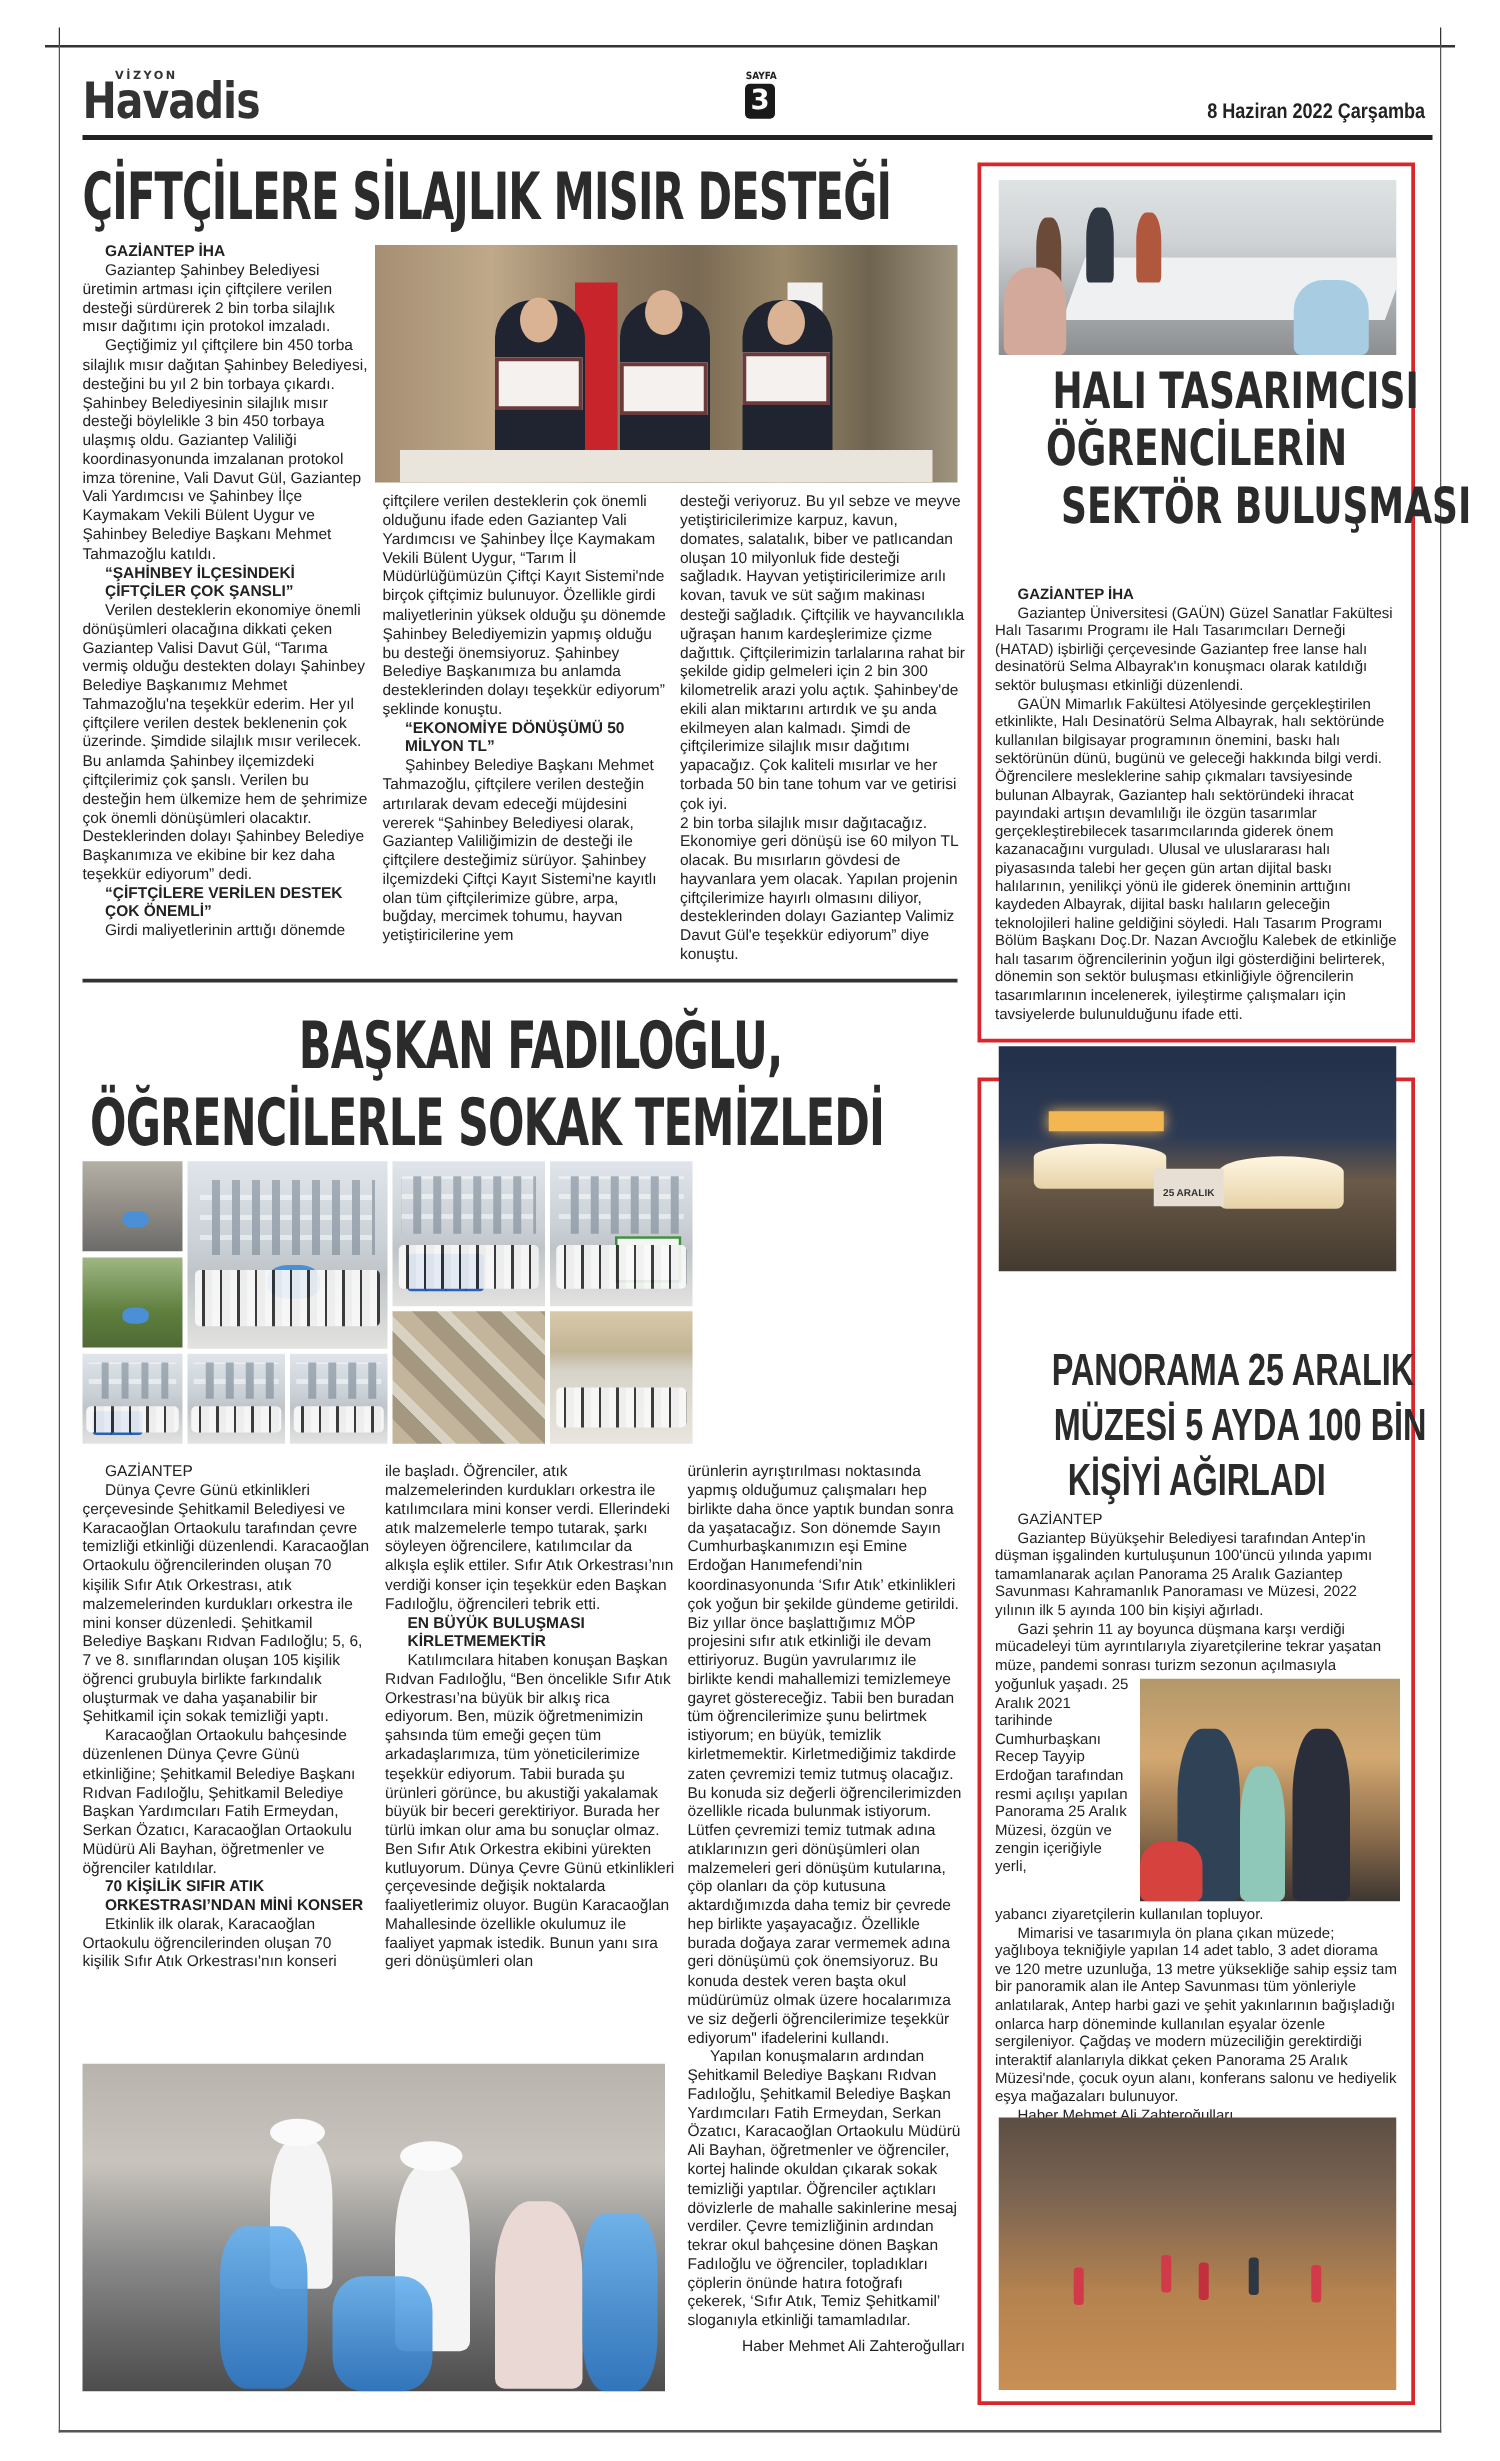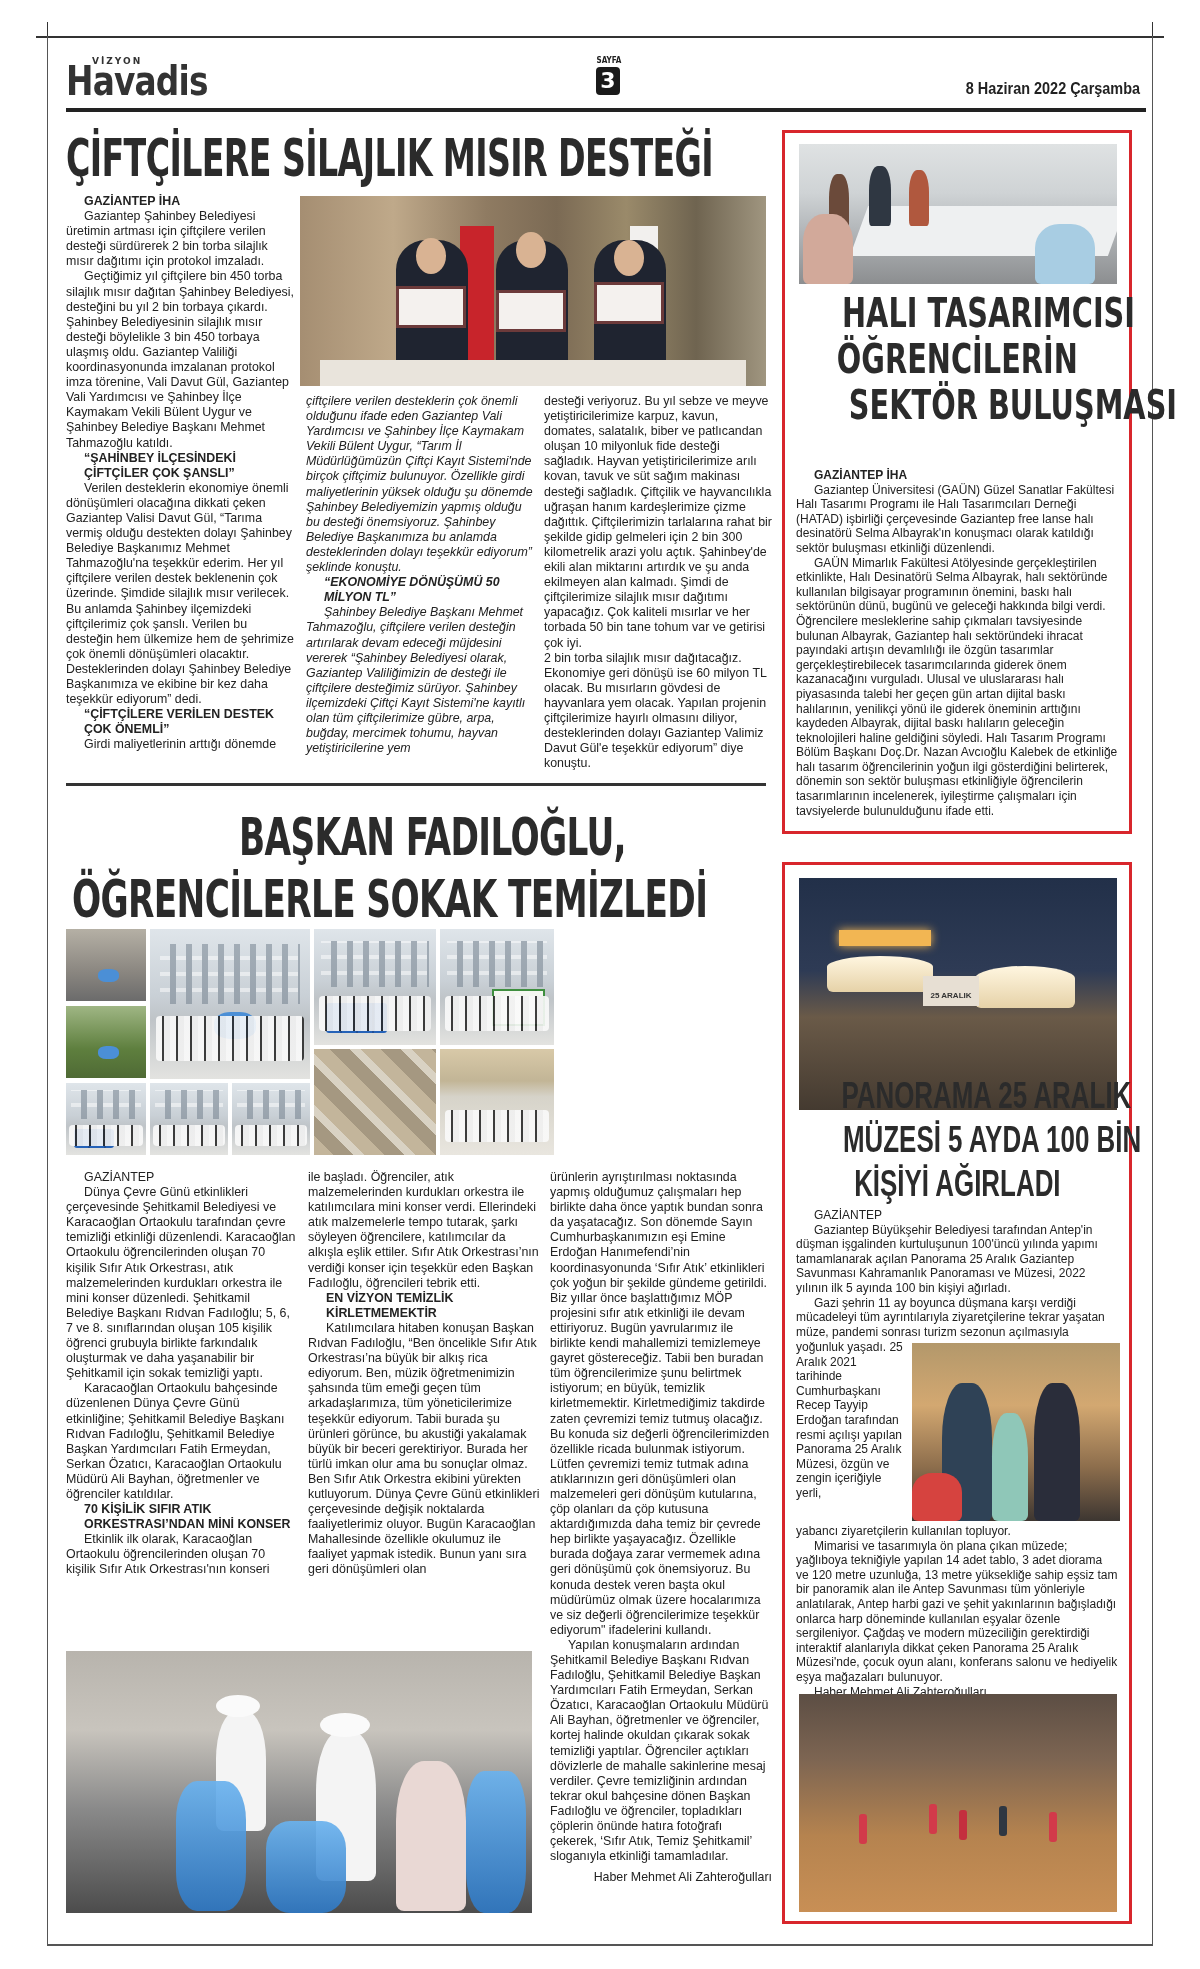--- a/index.html
+++ b/index.html
@@ -49,21 +49,21 @@
 
   .photo-class { left: 799px; top: 144px; width: 318px; height: 140px;
     background: linear-gradient(180deg, #dfe2e3 0%, #cfd3d5 35%, #b4b8bb 60%, #8c8e90 100%); }
   .photo-class .tables { position: absolute; left: 60px; right: 0; top: 62px; height: 50px; background: #eef0f1; transform: skewX(-20deg); }
   .photo-class .p { position: absolute; border-radius: 40% 40% 10% 10%; }
 
   .h-box1 { position: absolute; left: 785px; top: 290px; width: 344px; text-align: center; font-family: "DejaVu Sans", sans-serif; font-weight: bold; font-size: 40px; color: #2b2b2b; line-height: 46px; }
   .h-box1 span, .h-box2 span { display: inline-block; transform: scaleX(0.72); transform-origin: center; white-space: nowrap; }
   .h-box2 { position: absolute; left: 785px; top: 1074px; width: 344px; text-align: center; font-family: Liberation Sans, sans-serif; font-weight: bold; font-size: 36px; color: #2b2b2b; line-height: 44px; }
 
-  .photo-museum { left: 799px; top: 878px; width: 318px; height: 232px;
+  .photo-museum { left: 799px; top: 837px; width: 318px; height: 180px;
     background: linear-gradient(180deg, #223049 0%, #2e3b55 40%, #6a5a48 60%, #443a30 100%); }
   .photo-museum .bld { position: absolute; background: linear-gradient(180deg,#fff6e0,#e6d2a8); border-radius: 50% 50% 6px 6px / 30% 30% 6px 6px; }
   .photo-museum .castle { position: absolute; left: 40px; top: 52px; width: 92px; height: 16px; background: #f2b653; box-shadow: 0 0 10px #f2b653; }
 
   .photo-panorama { left: 912px; top: 1343px; width: 208px; height: 178px;
     background: linear-gradient(180deg, #b3986b 0%, #d3a871 35%, #8c6d4c 70%, #3d3631 100%); }
   .photo-panorama .fig { position: absolute; border-radius: 40% 40% 6px 6px; }
 
   .photo-museum2 { left: 799px; top: 1694px; width: 318px; height: 218px;
     background: linear-gradient(180deg, #5c4e44 0%, #7d6552 30%, #b5834f 65%, #c88f55 100%); }
@@ -133,21 +133,21 @@
   <div class="folder" style="left:96px;top:90px;"></div>
   <div class="person" style="left:196px;"></div>
   <div class="head" style="left:216px;top:36px;"></div>
   <div class="folder" style="left:196px;top:94px;"></div>
   <div class="person" style="left:294px;"></div>
   <div class="head" style="left:314px;top:44px;"></div>
   <div class="folder" style="left:294px;top:86px;"></div>
   <div class="table"></div>
 </div>
 
-<div class="col" style="left:306px;top:394px;width:228px;font-style:italic;">
+<div class="col" style="left:306px;top:394px;width:228px;">
   <p style="text-indent:0">çiftçilere verilen desteklerin çok önemli olduğunu ifade eden Gaziantep Vali Yardımcısı ve Şahinbey İlçe Kaymakam Vekili Bülent Uygur, “Tarım İl Müdürlüğümüzün Çiftçi Kayıt Sistemi'nde birçok çiftçimiz bulunuyor. Özellikle girdi maliyetlerinin yüksek olduğu şu dönemde Şahinbey Belediyemizin yapmış olduğu bu desteği önemsiyoruz. Şahinbey Belediye Başkanımıza bu anlamda desteklerinden dolayı teşekkür ediyorum” şeklinde konuştu.</p>
   <p class="subhead">“EKONOMİYE DÖNÜŞÜMÜ 50 MİLYON TL”</p>
   <p>Şahinbey Belediye Başkanı Mehmet Tahmazoğlu, çiftçilere verilen desteğin artırılarak devam edeceği müjdesini vererek “Şahinbey Belediyesi olarak, Gaziantep Valiliğimizin de desteği ile çiftçilere desteğimiz sürüyor. Şahinbey ilçemizdeki Çiftçi Kayıt Sistemi'ne kayıtlı olan tüm çiftçilerimize gübre, arpa, buğday, mercimek tohumu, hayvan yetiştiricilerine yem</p>
 </div>
 
 <div class="col" style="left:544px;top:394px;width:228px;">
   <p style="text-indent:0">desteği veriyoruz. Bu yıl sebze ve meyve yetiştiricilerimize karpuz, kavun, domates, salatalık, biber ve patlıcandan oluşan 10 milyonluk fide desteği sağladık. Hayvan yetiştiricilerimize arılı kovan, tavuk ve süt sağım makinası desteği sağladık. Çiftçilik ve hayvancılıkla uğraşan hanım kardeşlerimize çizme dağıttık. Çiftçilerimizin tarlalarına rahat bir şekilde gidip gelmeleri için 2 bin 300 kilometrelik arazi yolu açtık. Şahinbey'de ekili alan miktarını artırdık ve şu anda ekilmeyen alan kalmadı. Şimdi de çiftçilerimize silajlık mısır dağıtımı yapacağız. Çok kaliteli mısırlar ve her torbada 50 bin tane tohum var ve getirisi çok iyi.</p>
   <p style="text-indent:0">2 bin torba silajlık mısır dağıtacağız. Ekonomiye geri dönüşü ise 60 milyon TL olacak. Bu mısırların gövdesi de hayvanlara yem olacak. Yapılan projenin çiftçilerimize hayırlı olmasını diliyor, desteklerinden dolayı Gaziantep Valimiz Davut Gül'e teşekkür ediyorum” diye konuştu.</p>
 </div>
 
@@ -206,21 +206,21 @@
 <div class="col" style="left:66px;top:1170px;width:232px;">
   <p class="dateline light">GAZİANTEP</p>
   <p>Dünya Çevre Günü etkinlikleri çerçevesinde Şehitkamil Belediyesi ve Karacaoğlan Ortaokulu tarafından çevre temizliği etkinliği düzenlendi. Karacaoğlan Ortaokulu öğrencilerinden oluşan 70 kişilik Sıfır Atık Orkestrası, atık malzemelerinden kurdukları orkestra ile mini konser düzenledi. Şehitkamil Belediye Başkanı Rıdvan Fadıloğlu; 5, 6, 7 ve 8. sınıflarından oluşan 105 kişilik öğrenci grubuyla birlikte farkındalık oluşturmak ve daha yaşanabilir bir Şehitkamil için sokak temizliği yaptı.</p>
   <p>Karacaoğlan Ortaokulu bahçesinde düzenlenen Dünya Çevre Günü etkinliğine; Şehitkamil Belediye Başkanı Rıdvan Fadıloğlu, Şehitkamil Belediye Başkan Yardımcıları Fatih Ermeydan, Serkan Özatıcı, Karacaoğlan Ortaokulu Müdürü Ali Bayhan, öğretmenler ve öğrenciler katıldılar.</p>
   <p class="subhead">70 KİŞİLİK SIFIR ATIK ORKESTRASI’NDAN MİNİ KONSER</p>
   <p>Etkinlik ilk olarak, Karacaoğlan Ortaokulu öğrencilerinden oluşan 70 kişilik Sıfır Atık Orkestrası'nın konseri</p>
 </div>
 
 <div class="col" style="left:308px;top:1170px;width:232px;">
   <p style="text-indent:0">ile başladı. Öğrenciler, atık malzemelerinden kurdukları orkestra ile katılımcılara mini konser verdi. Ellerindeki atık malzemelerle tempo tutarak, şarkı söyleyen öğrencilere, katılımcılar da alkışla eşlik ettiler. Sıfır Atık Orkestrası’nın verdiği konser için teşekkür eden Başkan Fadıloğlu, öğrencileri tebrik etti.</p>
-  <p class="subhead">EN VİZYON TEMİZLİK KİRLETMEMEKTİR</p>
+  <p class="subhead">EN BÜYÜK BULUŞMASI KİRLETMEMEKTİR</p>
   <p>Katılımcılara hitaben konuşan Başkan Rıdvan Fadıloğlu, “Ben öncelikle Sıfır Atık Orkestrası’na büyük bir alkış rica ediyorum. Ben, müzik öğretmenimizin şahsında tüm emeği geçen tüm arkadaşlarımıza, tüm yöneticilerimize teşekkür ediyorum. Tabii burada şu ürünleri görünce, bu akustiği yakalamak büyük bir beceri gerektiriyor. Burada her türlü imkan olur ama bu sonuçlar olmaz. Ben Sıfır Atık Orkestra ekibini yürekten kutluyorum. Dünya Çevre Günü etkinlikleri çerçevesinde değişik noktalarda faaliyetlerimiz oluyor. Bugün Karacaoğlan Mahallesinde özellikle okulumuz ile faaliyet yapmak istedik. Bunun yanı sıra geri dönüşümleri olan</p>
 </div>
 
 <div class="photo photo-kids" title="students-collecting-trash-with-blue-bags">
   <div class="kid" style="left:150px;top:60px;width:50px;height:120px;"></div>
   <div class="kid" style="left:250px;top:80px;width:60px;height:150px;"></div>
   <div class="kid" style="left:330px;top:110px;width:70px;height:150px;background:#e9d8d4;"></div>
   <div class="cap" style="left:150px;top:44px;width:44px;height:22px;"></div>
   <div class="cap" style="left:254px;top:62px;width:50px;height:24px;"></div>
   <div class="bag" style="left:110px;top:130px;width:70px;height:130px;"></div>

